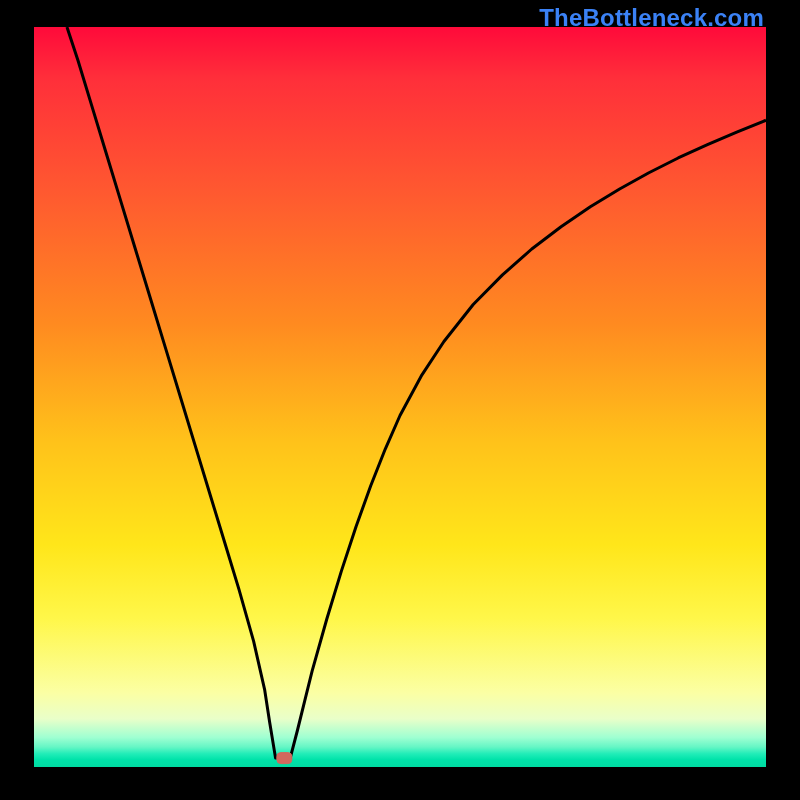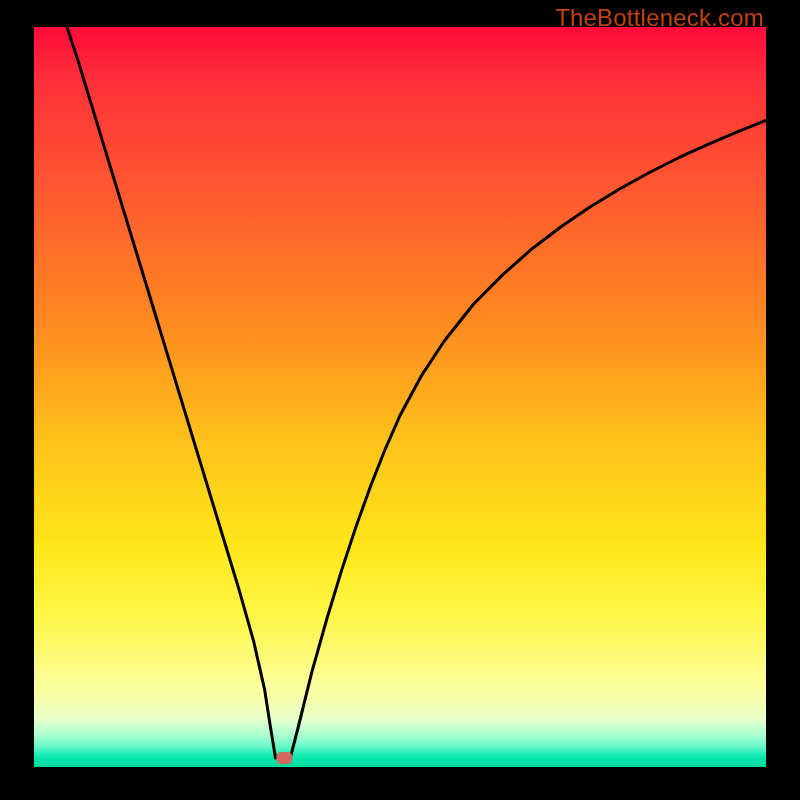--- a/index.html
+++ b/index.html
@@ -39,23 +39,23 @@
       #65f6c5 97.3%,
       #22edb8 98.2%,
       #00e3aa 99%,
       #00dba2 100%
     );
   }
   .watermark {
     position: absolute;
     top: 4px;
     right: 36px;
-    color: #c2410c;
+    color: #3b82f6;
     font-size: 24px;
-    font-weight: 400;
+    font-weight: 700;
     letter-spacing: 0.2px;
   }
   svg.curve {
     position: absolute;
     top: 0;
     left: 0;
     width: 732px;
     height: 740px;
     overflow: visible;
   }

